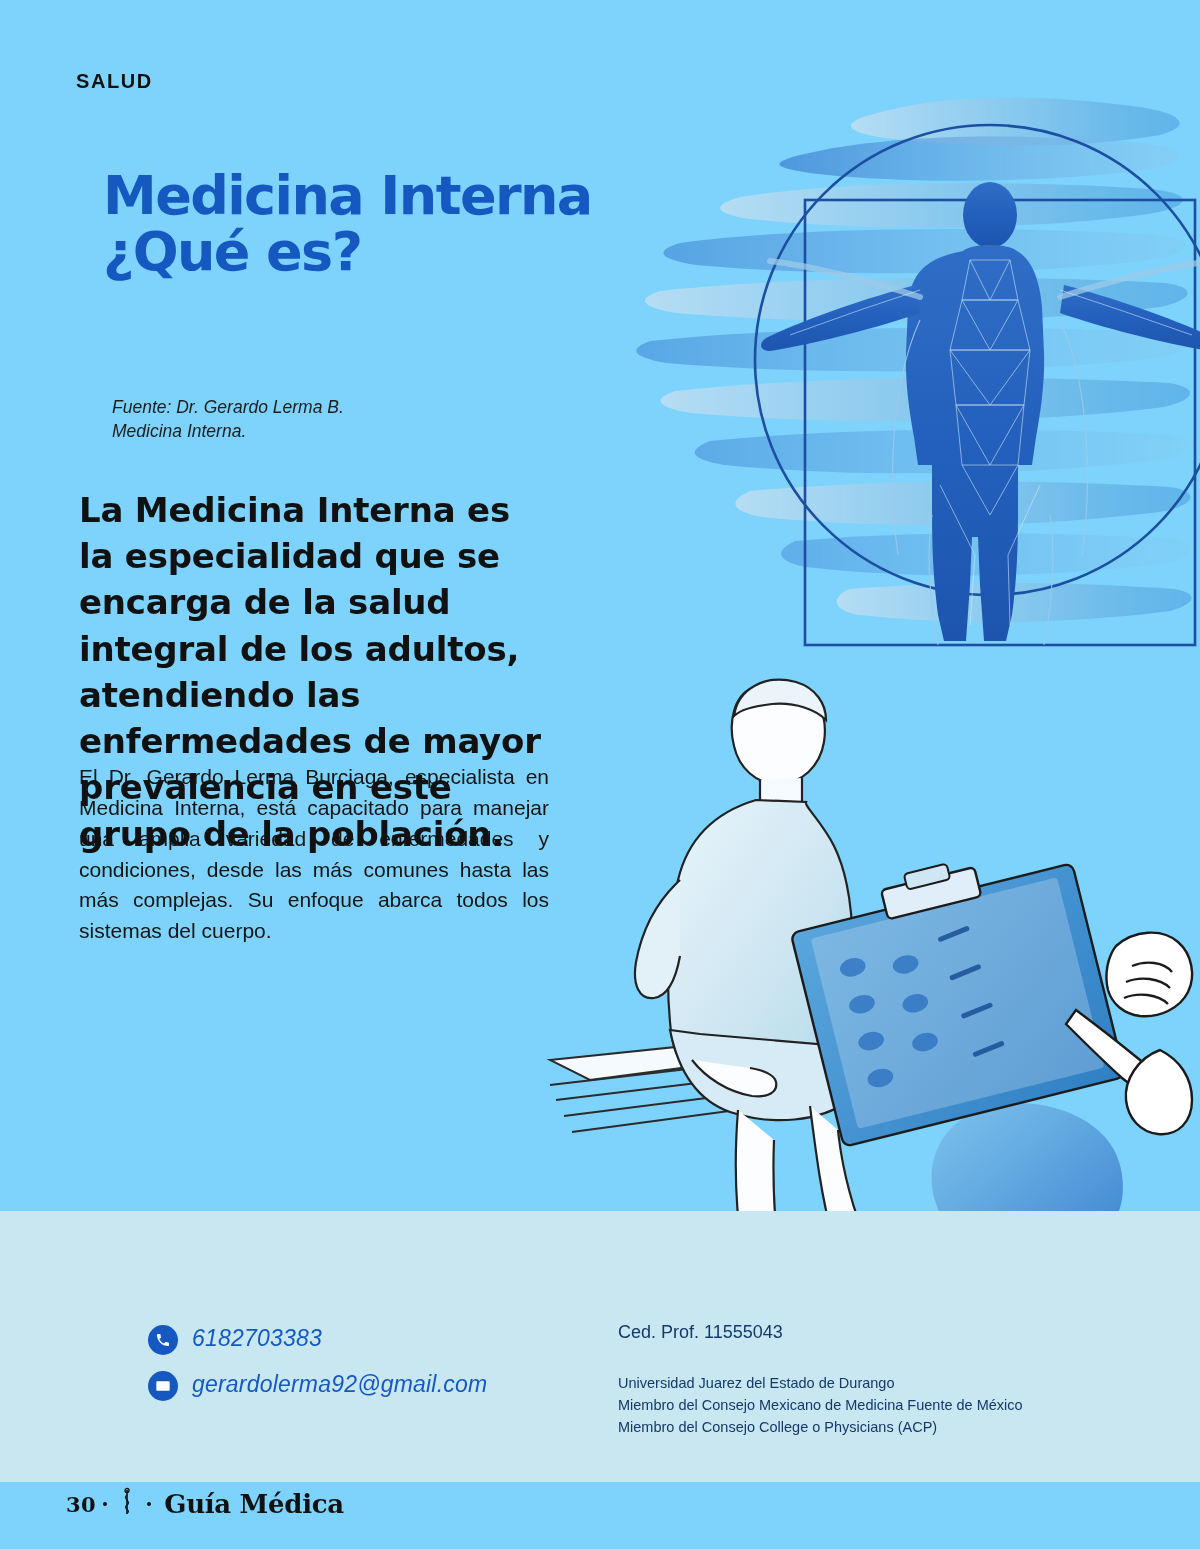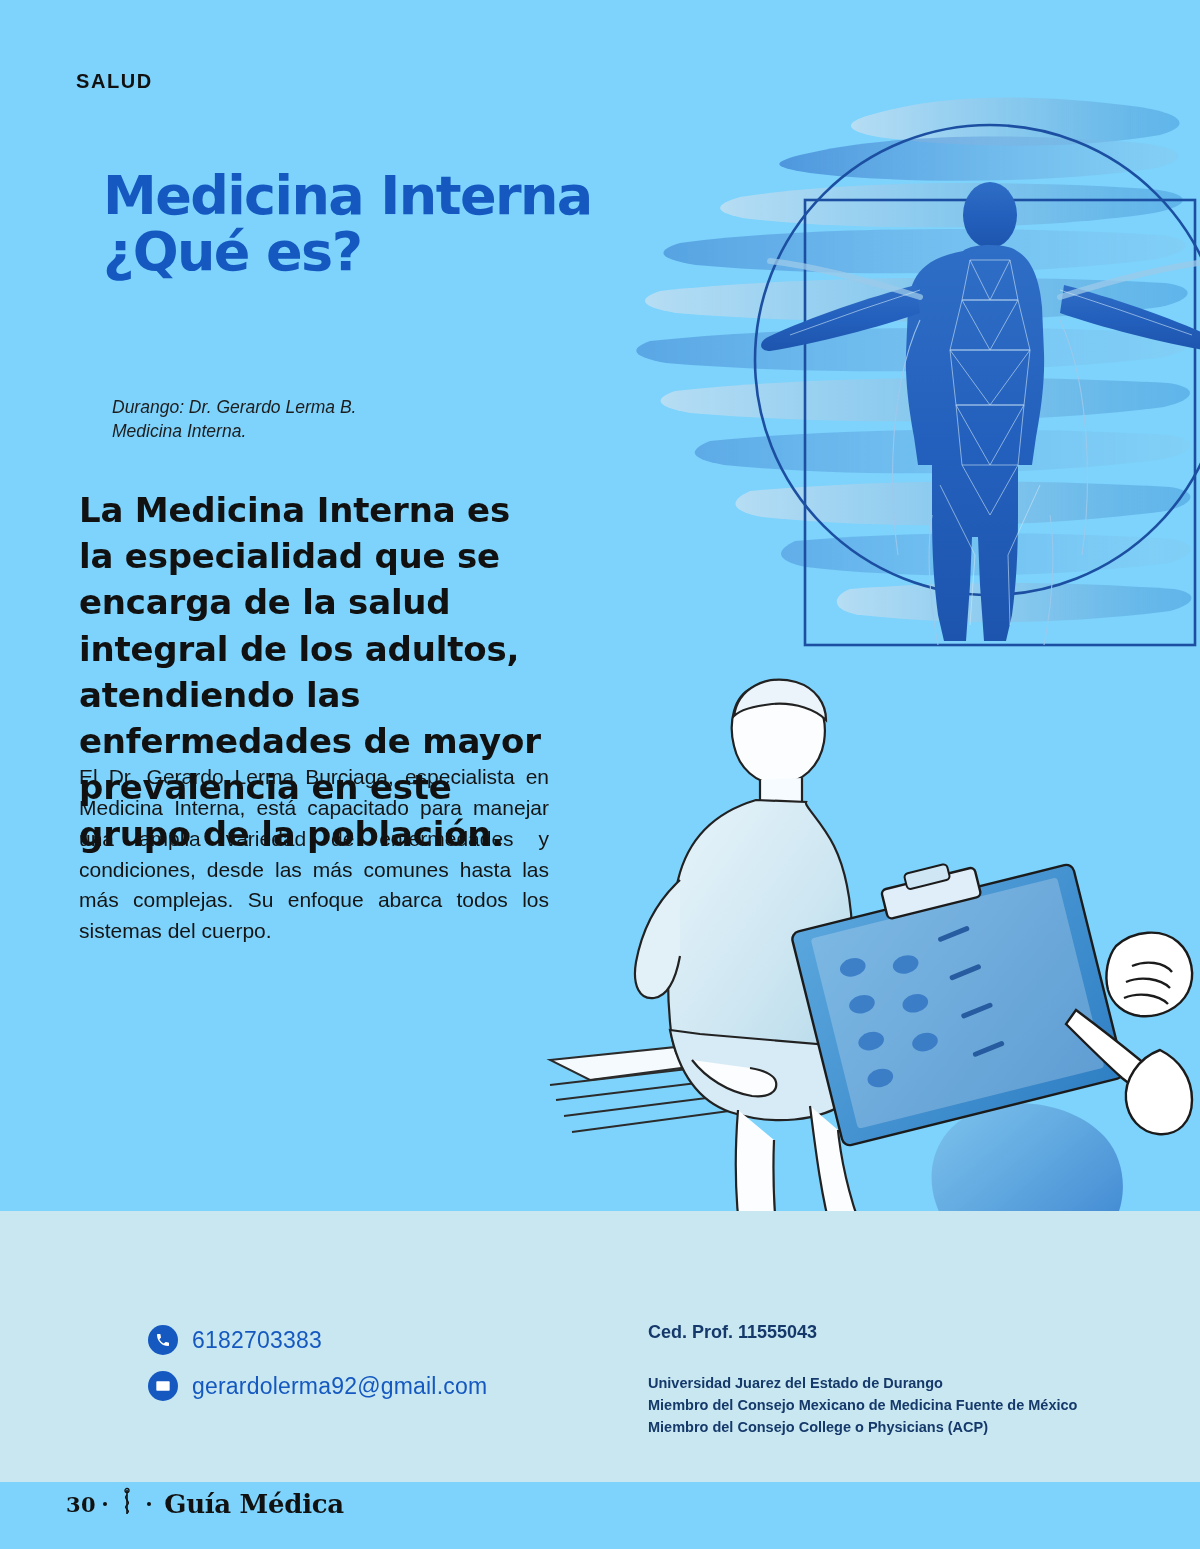--- a/index.html
+++ b/index.html
@@ -117,47 +117,47 @@
   }
 
   .contact {
     position: absolute;
     left: 148px;
     top: 1325px;
     width: 460px;
   }
   .contact-row {
     display: flex;
-    align-items: center;
+    align-items: flex-start;
     margin-bottom: 16px;
+    font-style: italic;
   }
   .contact-icon {
     width: 30px;
     height: 30px;
     border-radius: 50%;
     background: #1559c0;
     display: flex;
     align-items: center;
     justify-content: center;
     margin-right: 14px;
     flex: none;
   }
   .contact-text {
     font-size: 23px;
     color: #1559c0;
     letter-spacing: 0.2px;
   }
 
   .credentials {
     position: absolute;
-    left: 648px;
+    left: 618px;
     top: 1322px;
     width: 470px;
     color: #13355e;
-    font-weight: bold;
   }
   .ced {
     font-size: 18px;
     margin-bottom: 30px;
     color: #15396a;
   }
   .cred-line {
     font-size: 14.5px;
     line-height: 1.5;
     color: #15396a;
@@ -277,21 +277,21 @@
       <g stroke="#9ec9ec" stroke-width="1.1" fill="none" opacity="0.9">
         <path d="M300,235 C270,300 268,400 278,470"></path>
         <path d="M440,235 C470,300 472,400 462,470"></path>
         <path d="M318,560 C310,520 306,470 312,430"></path>
         <path d="M424,560 C432,520 436,470 430,430"></path>
       </g>
     </svg>
   </div>
 
   <div class="source">
-    <div>Durango: Dr. Gerardo Lerma B.</div>
+    <div>Fuente: Dr. Gerardo Lerma B.</div>
     <div>Medicina Interna.</div>
   </div>
 
   <div class="lead">La  Medicina Interna es la especialidad que se encarga de la salud integral de los adultos, atendiendo las enfermedades de mayor prevalencia en este grupo de la población.</div>
 
   <div class="body-par">El Dr. Gerardo Lerma Burciaga, especialista en Medicina Interna, está capacitado para manejar una amplia variedad de enfermedades y condiciones, desde las más comunes hasta las más complejas. Su enfoque abarca todos los sistemas del cuerpo.</div>
 
   <div class="art-bottom">
     <svg width="680" height="690" viewBox="0 0 680 690" xmlns="http://www.w3.org/2000/svg">
       <defs>

